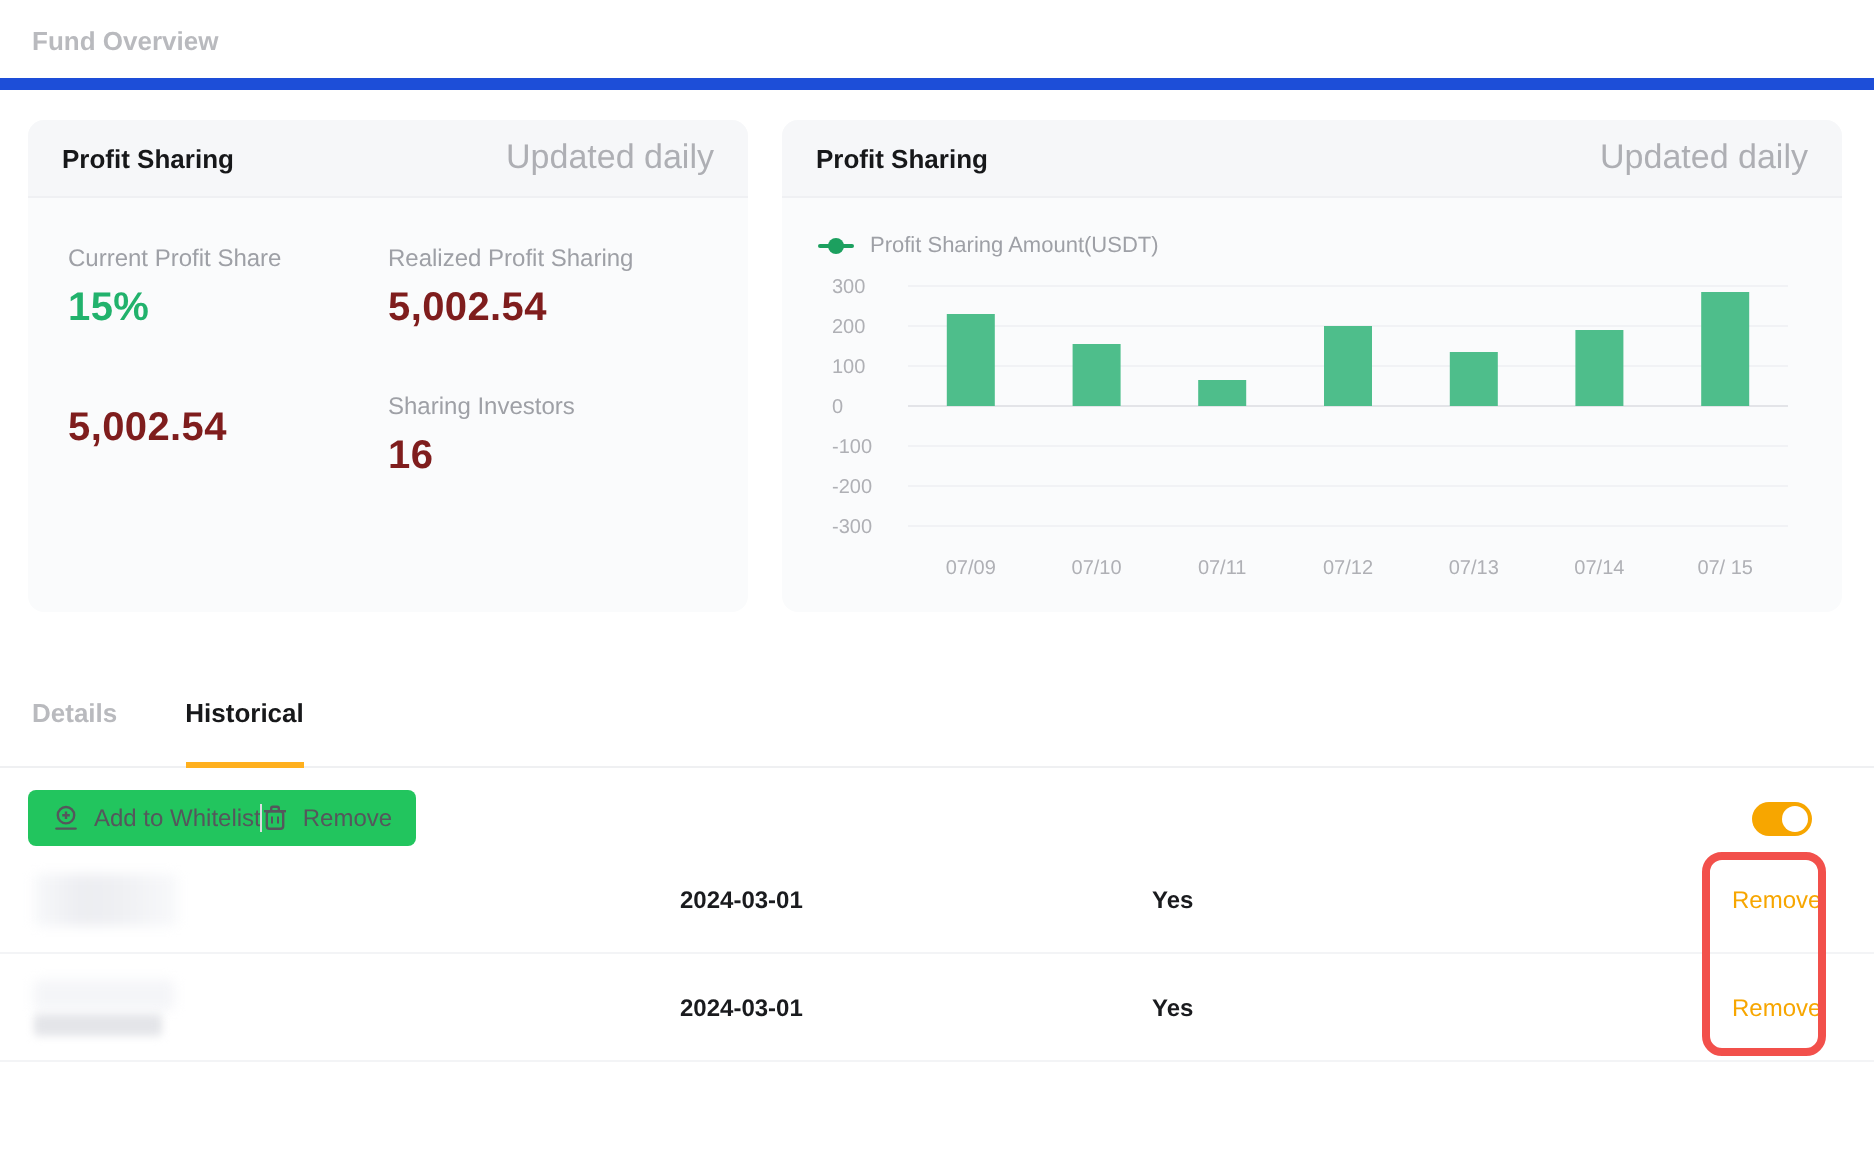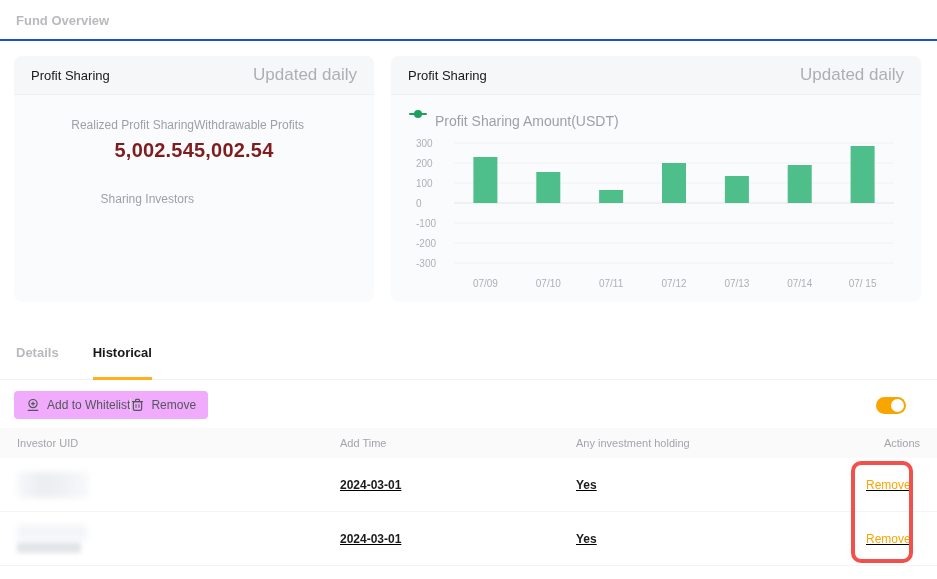--- a/index.html
+++ b/index.html
@@ -1,69 +1,69 @@
 <!DOCTYPE html>
 <html><head>
 <meta charset="utf-8">
 <style>
   * { margin:0; padding:0; box-sizing:border-box; }
   body { background:#fff; font-family:"Liberation Sans", sans-serif; }
   .page { position:relative; width:937px; height:579px; background:#fff; overflow:hidden; }
 
   
-  .top-tabs { display:flex; gap:42px; padding:13px 16px 0 16px; border-bottom:2px solid #1d4ed8; }
+  .top-tabs { display:flex; gap:42px; padding:13px 16px 0 16px; border-bottom:6px solid #1d4ed8; }
   .top-tab { font-size:13px; font-weight:700; color:#B9BABE; padding-bottom:9px;
              border-bottom:3px solid transparent; margin-bottom:-1px; cursor:pointer; white-space:nowrap; }
   .top-tab.active { color:#17181A; border-bottom-color:#FFB01E; }
 
   
   .cards { display:flex; gap:17px; padding:15px 16px 0 14px; }
   .card { background:#FAFBFC; border-radius:8px; height:246px; overflow:hidden; }
   .card-header { height:39px; display:flex; align-items:center; justify-content:space-between;
                  padding:0 17px; background:#F6F7F9; border-bottom:1px solid #EFF0F3; }
-  .card-title { font-size:13px; font-weight:400; color:#17181A; }
+  .card-title { font-size:13px; font-weight:700; color:#17181A; }
   .card-updated { font-size:17px; color:#AEAFB4; }
   .summary-card { width:360px; flex:none; }
   .chart-card { flex:1; }
 
   .stats { display:grid; grid-template-columns:1fr 1fr; row-gap:30px; padding:23px 20px; }
   .stat-label { font-size:12px; color:#9EA0A6; }
   .stat-value { font-size:20px; font-weight:700; color:#7f1d1d; margin-top:7px; letter-spacing:.2px; }
-  .stat.right { text-align:right; }
+  .stat.right { text-align:left; }
   .stat-value.green { color:#21B26C; }
 
   .chart-body { padding:12px 16px 0 16px; }
-  .legend { display:flex; gap:8px; font-size:14px; color:#9EA0A6; margin:6px 0 4px 2px; }
+  .legend { display:flex; align-items:center; gap:8px; font-size:11px; color:#9EA0A6; margin:6px 0 4px 2px; }
   .lmark { position:relative; width:18px; height:2px; background:#1CA05F; border-radius:1px; flex:none; }
   .lmark i { position:absolute; left:5px; top:-3px; width:8px; height:8px; border-radius:50%; background:#1CA05F; }
   .chart-svg { display:block; width:100%; height:166px; }
   .chart-svg text { font-family:"Liberation Sans", sans-serif; font-size:10px; fill:#AFB0B5; }
 
   
   .section-tabs { display:flex; gap:34px; margin-top:43px; padding:0 16px; border-bottom:1px solid #EFF0F2; }
   .stab { font-size:13px; font-weight:700; color:#B9BABE; padding-bottom:17px;
           border-bottom:3px solid transparent; margin-bottom:-1px; cursor:pointer; }
   .stab.active { color:#17181A; border-bottom-color:#FFB01E; }
 
   
   .toolbar { display:flex; align-items:center; justify-content:space-between; margin:11px 16px 0 14px; }
-  .btn-group { display:flex; align-items:center; background:#f0abfc; border-radius:4px; padding:7px 12px; gap:0; }
+  .btn-group { display:flex; align-items:center; background:#22c55e; border-radius:4px; padding:7px 12px; gap:0; }
   .tbtn { display:flex; align-items:center; gap:7px; font-size:12px; color:#55575C; background:none;
           border:none; cursor:pointer; font-family:inherit; }
   .tbtn svg { display:block; }
   .vdiv { width:1px; height:14px; background:#DCDDE1; }
   .toggle { width:30px; height:17px; border-radius:9px; background:#F7A600; position:relative;
             margin-right:15px; cursor:pointer; }
   .toggle .knob { position:absolute; right:2px; top:2px; width:13px; height:13px; border-radius:50%; background:#fff; }
 
   
   .thead { display:grid; grid-template-columns:323px 236px 290px 1fr; padding:0 17px; height:30px;
            align-items:center; background:#FAFAFB; font-size:11px; color:#A3A5AA; margin-top:9px; }
   .thead .h-actions { text-align:right; }
-  .tbody { position:relative;text-decoration:underline; }
+  .tbody { position:relative; }
   .trow { display:grid; grid-template-columns:323px 236px 290px 1fr; padding:0 17px; height:54px;
           align-items:center; border-bottom:1px solid #F3F4F6; font-size:12px; font-weight:700; color:#1A1B1E; }
   .cell-actions { text-align:right; padding-right:24px; }
   .remove-link { color:#F7A600; font-weight:400; font-size:12px; text-decoration:none; cursor:pointer; }
 
   .redact { display:flex; flex-direction:column; }
   .blur-a { width:72px; height:26px; border-radius:2px; filter:blur(3px);
             background:linear-gradient(90deg,#F7F8FA 0%,#ECEDF1 35%,#EFF0F3 60%,#F8F9FB 100%); }
   .blur-b1 { width:70px; height:15px; background:#F4F5F8; filter:blur(3px); border-radius:2px; }
   .blur-b2 { width:64px; height:11px; background:#E4E5E9; filter:blur(2px); border-radius:2px; margin-top:2px; }
@@ -81,30 +81,34 @@
   </nav>
 
   <div class="cards">
 
     <section class="card summary-card">
       <div class="card-header">
         <span class="card-title">Profit Sharing</span>
         <span class="card-updated">Updated daily</span>
       </div>
       <div class="stats">
+        <div class="stat">
+          <div class="stat-label">Current Profit Share</div>
+          <div class="stat-value green">15%</div>
+        </div>
         <div class="stat right">
           <div class="stat-label">Realized Profit Sharing</div>
           <div class="stat-value">5,002.54</div>
         </div>
         <div class="stat">
-          <div class="stat-label">Withdrawable Profits</div>
           <div class="stat-value">5,002.54</div>
         </div>
         <div class="stat right">
           <div class="stat-label">Sharing Investors</div>
+          <div class="stat-value">16</div>
         </div>
       </div>
     </section>
 
     <section class="card chart-card">
       <div class="card-header">
         <span class="card-title">Profit Sharing</span>
         <span class="card-updated">Updated daily</span>
       </div>
       <div class="chart-body">
@@ -177,26 +181,20 @@
           </svg>
         </span>
         <span>Remove</span>
       </button>
     </div>
     <div class="toggle" id="wl-toggle" style="background: rgb(247, 166, 0);">
       <div class="knob"></div>
     </div>
   </div>
 
-  <div class="thead">
-    <div>Investor UID</div>
-    <div>Add Time</div>
-    <div>Any investment holding</div>
-    <div class="h-actions">Actions</div>
-  </div>
 
   <div class="tbody">
     <div class="trow">
       <div class="redact">
         <div class="blur-a"></div>
       </div>
       <div>2024-03-01</div>
       <div>Yes</div>
       <div class="cell-actions"><a class="remove-link">Remove</a></div>
     </div>

